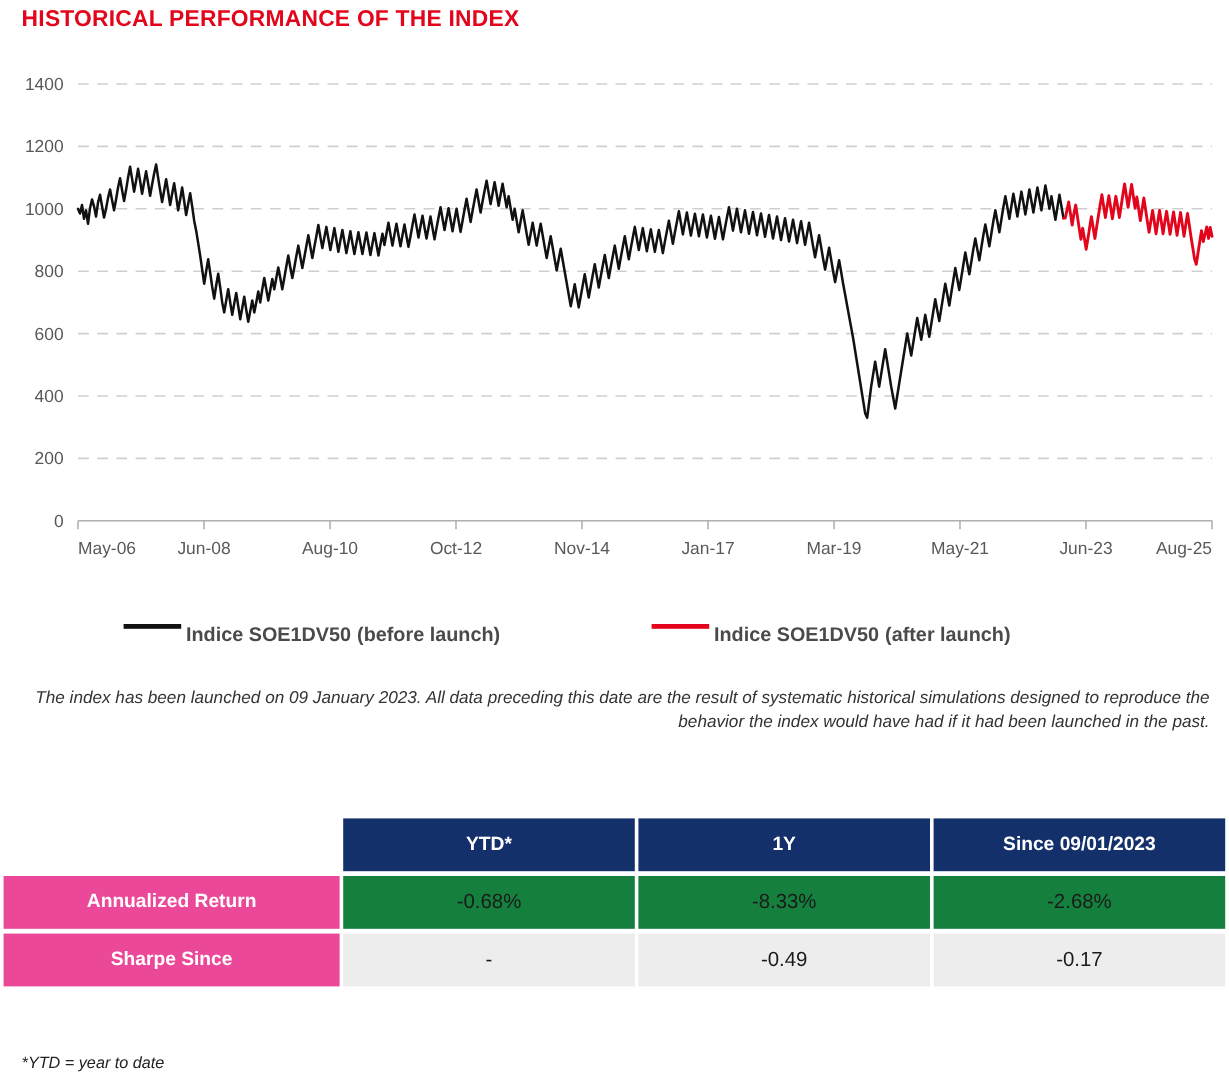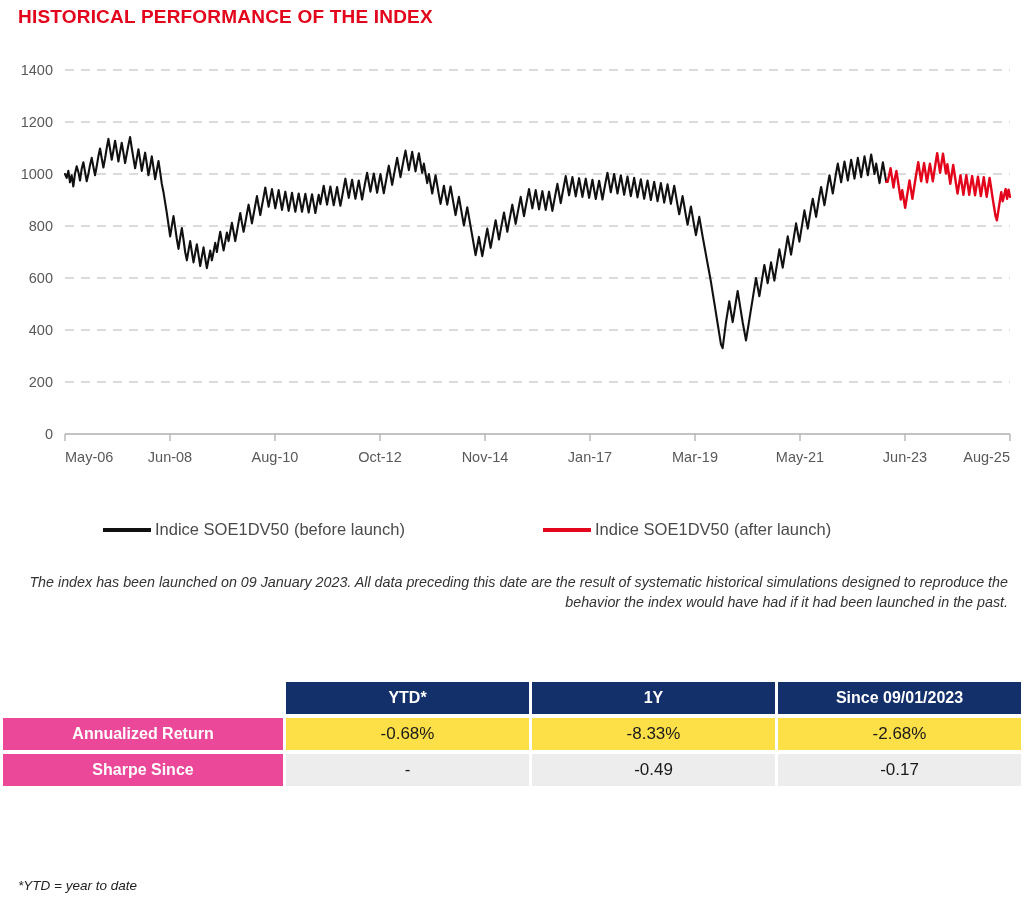--- a/index.html
+++ b/index.html
@@ -44,22 +44,22 @@
   #legend {
     position: absolute;
     left: 0;
     top: 516px;
     width: 1024px;
     height: 42px;
   }
   .legend-entry {
     position: absolute;
     display: flex;
-    align-items: center;
     white-space: nowrap;
+    font-weight: bold;
   }
   .legend-entry.before { left: 103px; top: 4px; }
   .legend-entry.after  { left: 543px; top: 4px; }
   .legend-swatch {
     width: 48px;
     height: 4px;
     margin-right: 4px;
   }
   .legend-swatch.black { background: #111111; }
   .legend-swatch.red   { background: #E3051B; }
@@ -90,22 +90,22 @@
     left: 0;
     top: 678px;
     width: 1010px;
     border-collapse: separate;
     border-spacing: 3px 4px;
     table-layout: fixed;
   }
   #metrics-table col.c-label { width: 280px; }
   #metrics-table col.c-data  { width: 243px; }
   #metrics-table th, #metrics-table td {
-    height: 32px;
-    padding: 0;
+    height: 20px;
+    padding: 12px;
     text-align: center;
     vertical-align: middle;
   }
   th.col-head {
     background: #13306B;
     color: #ffffff;
     font-size: 16px;
     font-weight: bold;
   }
   th.corner {
@@ -115,21 +115,21 @@
     background: #ec4899;
     color: #ffffff;
     font-size: 16px;
     font-weight: bold;
   }
   td.val {
     font-size: 17px;
     color: #1a1a1a;
     font-weight: normal;
   }
-  tr.band-dark td.val  { background: #fde047; }
+  tr.band-dark td.val  { background: #15803d; }
   tr.band-light td.val { background: #EDEDED; }
   
   #footnote {
     position: absolute;
     left: 18px;
     top: 878px;
     font-size: 13.5px;
     font-style: italic;
     color: #222222;
   }

